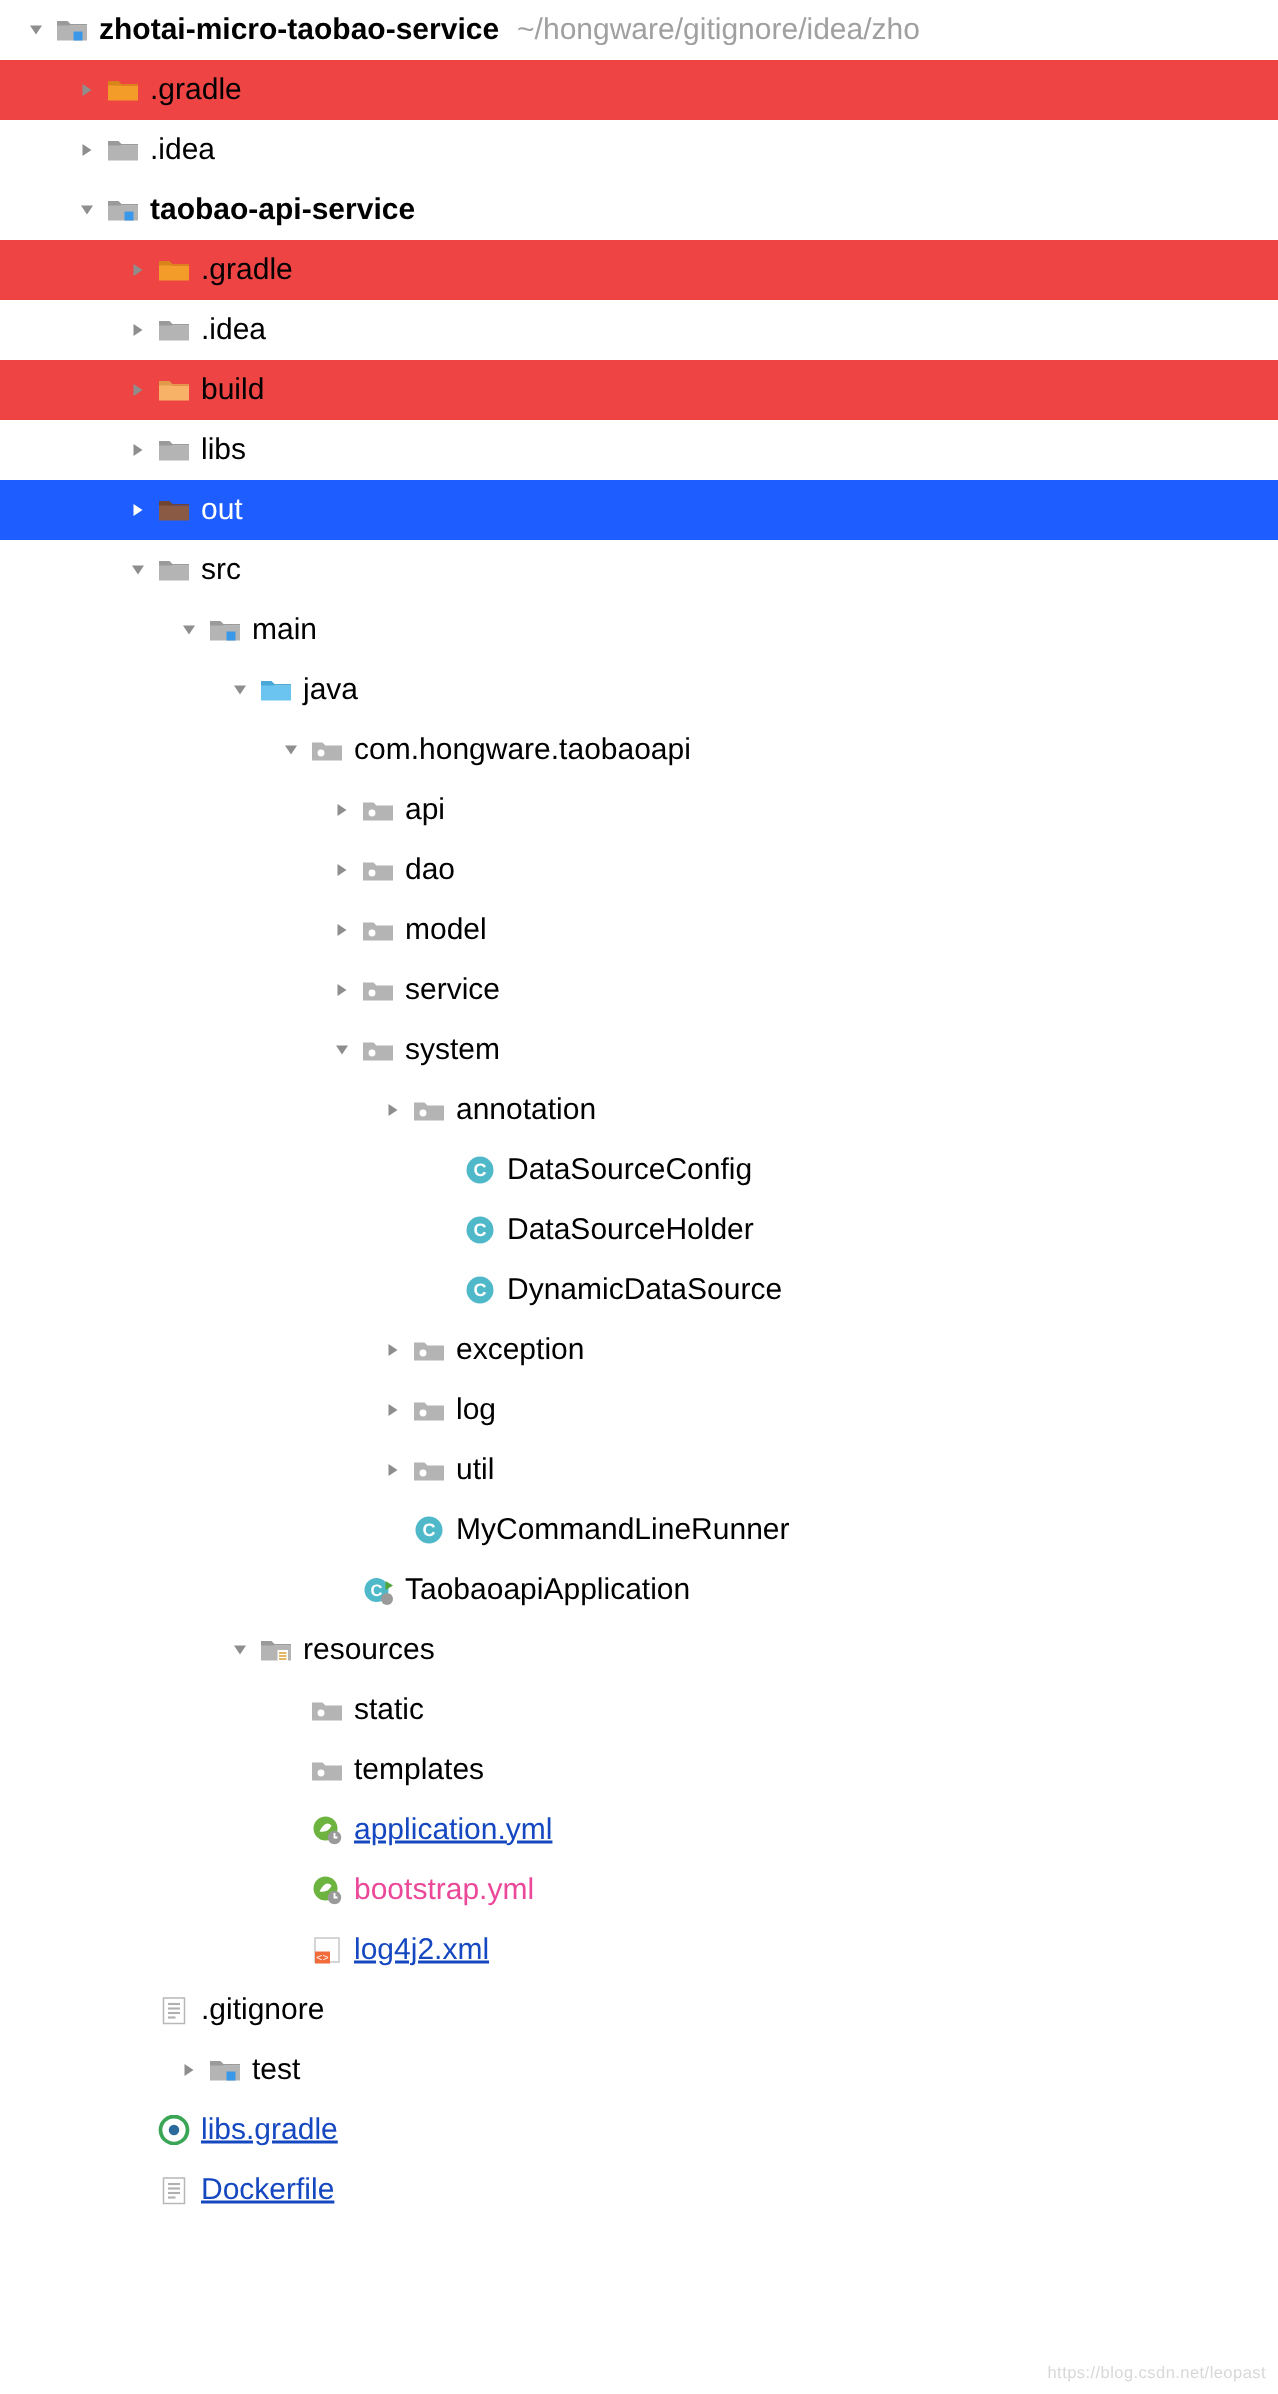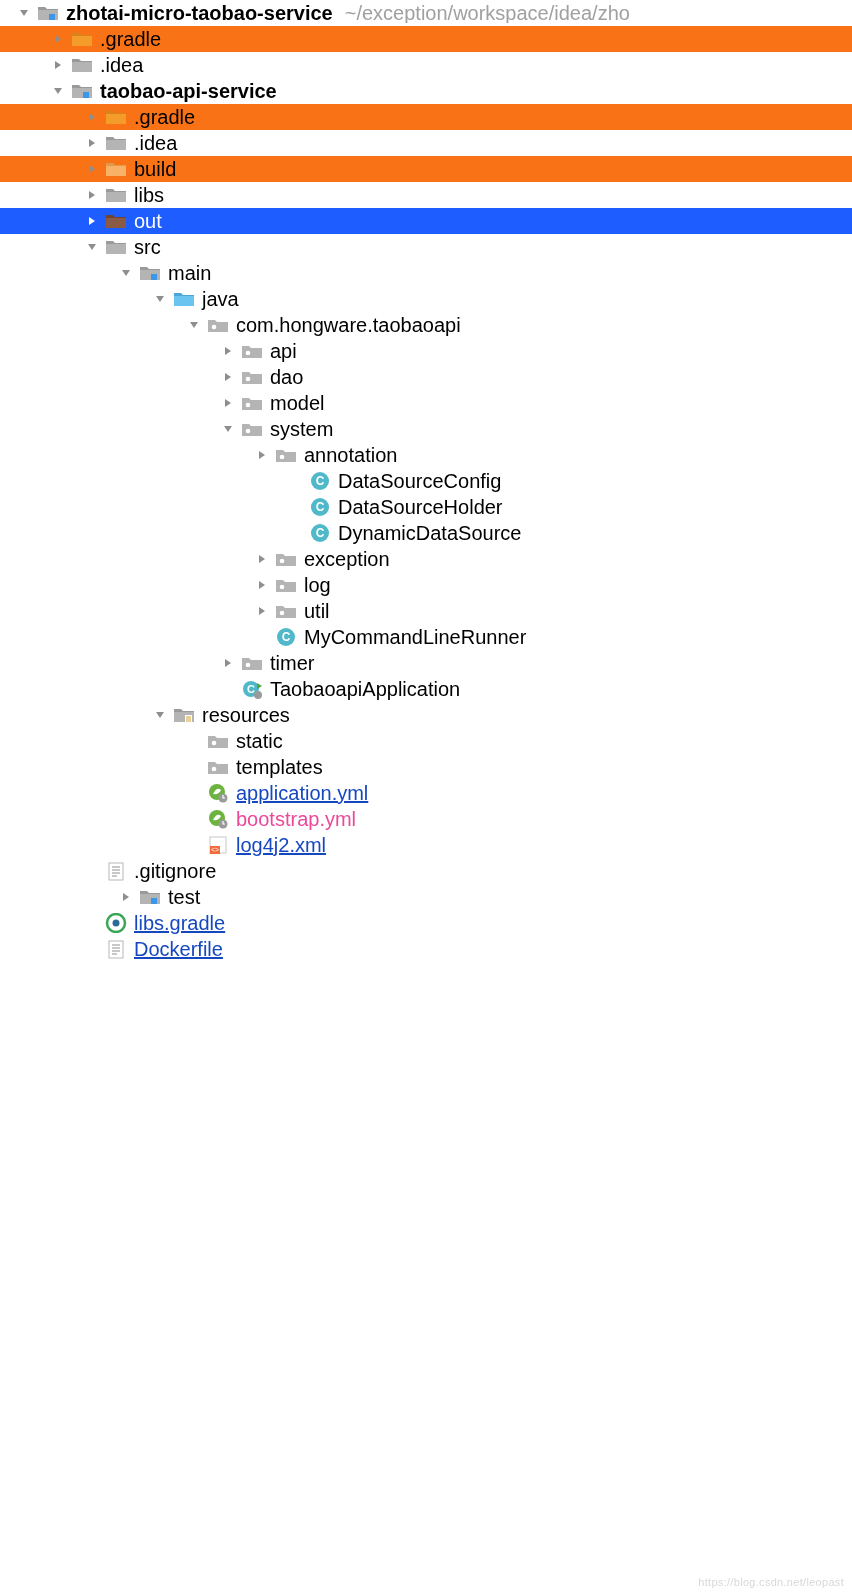--- a/index.html
+++ b/index.html
@@ -8,25 +8,25 @@
     font-size: 20px;
     color: #000;
     background: #fff;
     width: 852px;
     overflow: hidden;
     line-height: 1;
   }
   .row {
     display: flex;
     align-items: center;
-    height: 26px;
+    height: 40px;
     white-space: nowrap;
     cursor: default;
   }
-  .row.highlight { background: #f97316; }
+  .row.highlight { background: #ef4444; }
   .row.selected { background: #1e5dff; color: #fff; text-align: right; }
   .arrow {
     width: 14px;
     text-align: center;
     flex-shrink: 0;
     color: #8e8e8e;
     font-size: 15px;
   }
   .row.selected .arrow { color: #fff; }
   .arrow svg { display:block; }
@@ -61,21 +61,21 @@
   </svg>
       </span>
       <span class="icon">
         <svg width="24" height="20" viewBox="0 0 24 20">
     <path d="M2 5 L9 5 L11 7 L22 7 L22 17 L2 17 Z" fill="#b4b4b4"></path>
     <path d="M2 4 L9 4 L11 6 L22 6 L22 7 L2 7 Z" fill="#9a9a9a"></path>
     <rect x="13" y="11" width="6" height="6" fill="#3b97e8"></rect>
   </svg>
       </span>
       <span class="label bold">zhotai-micro-taobao-service</span>
-      <span class="path-hint">~/exception/workspace/idea/zho</span>
+      <span class="path-hint">~/hongware/gitignore/idea/zho</span>
     </div>
     <div class="row highlight">
       <span class="ind" style="width: 52px;"></span>
       <span class="arrow">
         <svg width="12" height="12" viewBox="0 0 12 12">
     <polygon points="2,3 10,3 6,9" fill="#8e8e8e" transform="rotate(-90 6 6)"></polygon>
   </svg>
       </span>
       <span class="icon">
         <svg width="24" height="20" viewBox="0 0 24 20">
@@ -303,20 +303,35 @@
     <path d="M2 5 L9 5 L11 7 L22 7 L22 17 L2 17 Z" fill="#b4b4b4"></path>
     <circle cx="8" cy="12" r="2.3" fill="#fff"></circle>
   </svg>
       </span>
       <span class="label">model</span>
     </div>
     <div class="row">
       <span class="ind" style="width: 222px;"></span>
       <span class="arrow">
         <svg width="12" height="12" viewBox="0 0 12 12">
+    <polygon points="2,3 10,3 6,9" fill="#8e8e8e" transform="rotate(-90 6 6)"></polygon>
+  </svg>
+      </span>
+      <span class="icon">
+        <svg width="24" height="20" viewBox="0 0 24 20">
+    <path d="M2 5 L9 5 L11 7 L22 7 L22 17 L2 17 Z" fill="#b4b4b4"></path>
+    <circle cx="8" cy="12" r="2.3" fill="#fff"></circle>
+  </svg>
+      </span>
+      <span class="label">service</span>
+    </div>
+    <div class="row">
+      <span class="ind" style="width: 222px;"></span>
+      <span class="arrow">
+        <svg width="12" height="12" viewBox="0 0 12 12">
     <polygon points="2,3 10,3 6,9" fill="#8e8e8e" transform="rotate(0 6 6)"></polygon>
   </svg>
       </span>
       <span class="icon">
         <svg width="24" height="20" viewBox="0 0 24 20">
     <path d="M2 5 L9 5 L11 7 L22 7 L22 17 L2 17 Z" fill="#b4b4b4"></path>
     <circle cx="8" cy="12" r="2.3" fill="#fff"></circle>
   </svg>
       </span>
       <span class="label">system</span>
@@ -417,35 +432,20 @@
     <div class="row">
       <span class="ind" style="width: 256px;"></span>
       <span class="arrow"></span>
       <span class="icon">
         <svg width="24" height="20" viewBox="0 0 24 20">
     <circle cx="12" cy="10" r="9" fill="#4fb8c9"></circle>
     <text x="12" y="14" text-anchor="middle" font-size="12" font-weight="700" fill="#fff" font-family="Arial">C</text>
   </svg>
       </span>
       <span class="label">MyCommandLineRunner</span>
-    </div>
-    <div class="row">
-      <span class="ind" style="width: 222px;"></span>
-      <span class="arrow">
-        <svg width="12" height="12" viewBox="0 0 12 12">
-    <polygon points="2,3 10,3 6,9" fill="#8e8e8e" transform="rotate(-90 6 6)"></polygon>
-  </svg>
-      </span>
-      <span class="icon">
-        <svg width="24" height="20" viewBox="0 0 24 20">
-    <path d="M2 5 L9 5 L11 7 L22 7 L22 17 L2 17 Z" fill="#b4b4b4"></path>
-    <circle cx="8" cy="12" r="2.3" fill="#fff"></circle>
-  </svg>
-      </span>
-      <span class="label">timer</span>
     </div>
     <div class="row">
       <span class="ind" style="width: 222px;"></span>
       <span class="arrow"></span>
       <span class="icon">
         <svg width="24" height="20" viewBox="0 0 24 20">
     <circle cx="11" cy="10" r="8" fill="#4fb8c9"></circle>
     <text x="11" y="14" text-anchor="middle" font-size="11" font-weight="700" fill="#fff" font-family="Arial">C</text>
     <polygon points="17,4 22,7 17,10" fill="#4fa53a"></polygon>
     <circle cx="18" cy="16" r="4" fill="#9a9a9a"></circle>

